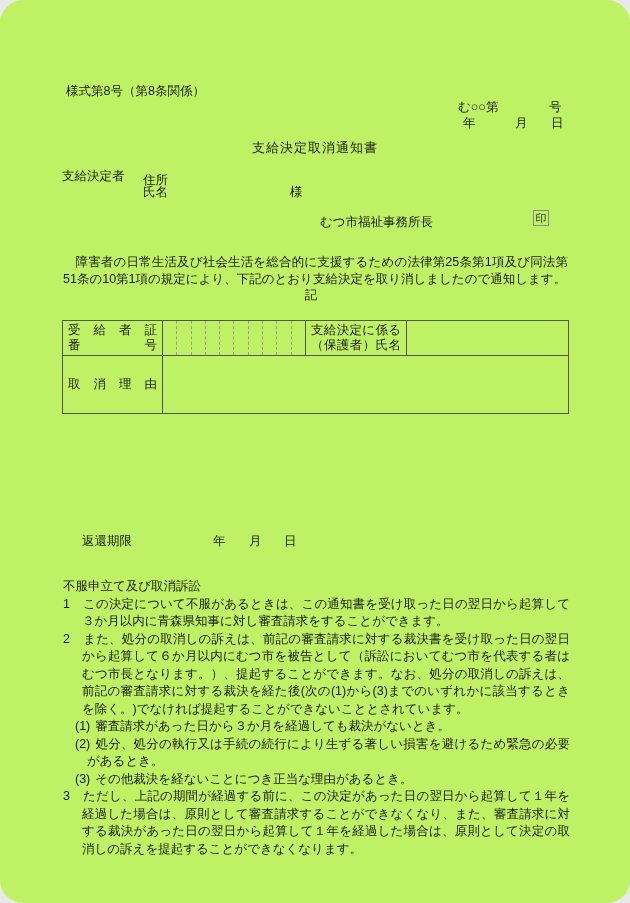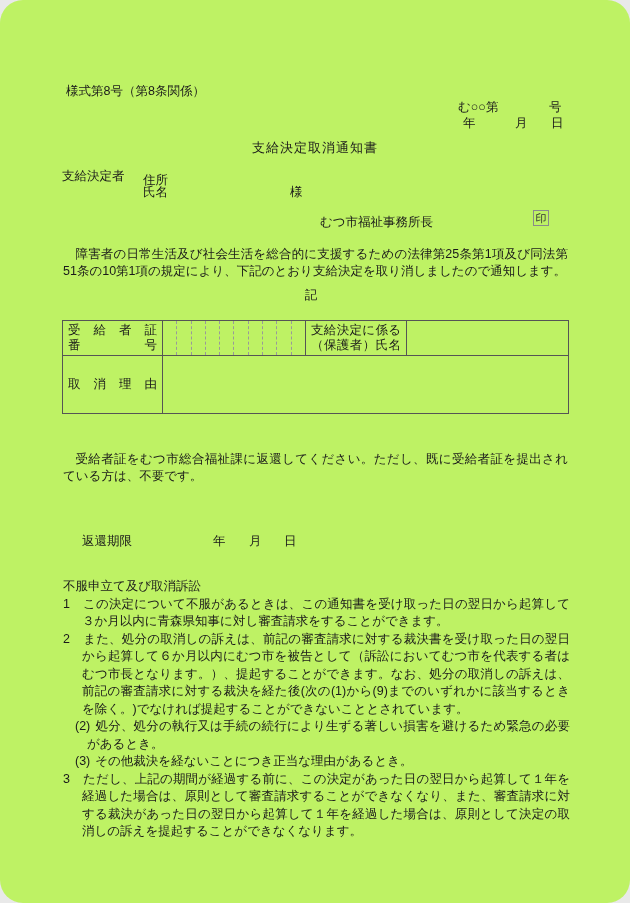--- a/index.html
+++ b/index.html
@@ -44,20 +44,21 @@
     width: 16px; height: 16px;
     border: 1px solid #8a8a8a;
     font-size: 11px; line-height: 14px;
     text-align: center; color: #333;
   }
 
   .para {
     left: 63px; width: 505px;
     text-align: justify;
     line-height: 16.5px;
+    margin-top: 8px;
   }
   .para.indent { text-indent: 1em; }
   .para1 { top: 246px; }
   .para2 { top: 451px; }
 
   .ki { top: 287px; left: 0; width: 622px; text-align: center; }
 
   .info-table {
     top: 320px; left: 62px;
     border-collapse: collapse;
@@ -157,30 +158,30 @@
     </tr>
     <tr class="row3">
       <td class="col1 jlabel">
         <span>取消理由</span>
       </td>
       <td colspan="3"></td>
     </tr>
   </tbody>
     </table>
 
-  <p class="abs para para2 indent">受給者証をむつ市総合福祉課に返還してください。ただし、既に受給者証を提出されている方は、不要です。</p>
 
 
   <div class="abs due-label">返還期限</div>
   <div class="abs due-year">年</div>
   <div class="abs due-month">月</div>
   <div class="abs due-day">日</div>
 
   <div class="abs appeal">
     <p>不服申立て及び取消訴訟</p>
     <p class="item"><span class="num">1</span><span>この決定について不服があるときは、この通知書を受け取った日の翌日から起算して３か月以内に青森県知事に対し審査請求をすることができます。</span></p>
-    <p class="item"><span class="num">2</span><span>また、処分の取消しの訴えは、前記の審査請求に対する裁決書を受け取った日の翌日から起算して６か月以内にむつ市を被告として（訴訟においてむつ市を代表する者はむつ市長となります。）、提起することができます。なお、処分の取消しの訴えは、前記の審査請求に対する裁決を経た後(次の(1)から(9)までのいずれかに該当するときを除く。)でなければ提起することができないこととされています。</span></p>
+    <p class="item"><span class="num">2</span><span>また、処分の取消しの訴えは、前記の審査請求に対する裁決書を受け取った日の翌日から起算して６か月以内にむつ市を被告として（訴訟においてむつ市を代表する者はむつ市長となります。）、提起することができます。なお、処分の取消しの訴えは、前記の審査請求に対する裁決を経た後(次の(1)から(3)までのいずれかに該当するときを除く。)でなければ提起することができないこととされています。</span></p>
+    <p class="sub"><span class="num">(1)</span><span>審査請求があった日から３か月を経過しても裁決がないとき。</span></p>
     <p class="sub"><span class="num">(2)</span><span>処分、処分の執行又は手続の続行により生ずる著しい損害を避けるため緊急の必要があるとき。</span></p>
     <p class="sub"><span class="num">(3)</span><span>その他裁決を経ないことにつき正当な理由があるとき。</span></p>
     <p class="item"><span class="num">3</span><span>ただし、上記の期間が経過する前に、この決定があった日の翌日から起算して１年を経過した場合は、原則として審査請求することができなくなり、また、審査請求に対する裁決があった日の翌日から起算して１年を経過した場合は、原則として決定の取消しの訴えを提起することができなくなります。</span></p>
   </div>
 
 </div>
 
 </body></html>

